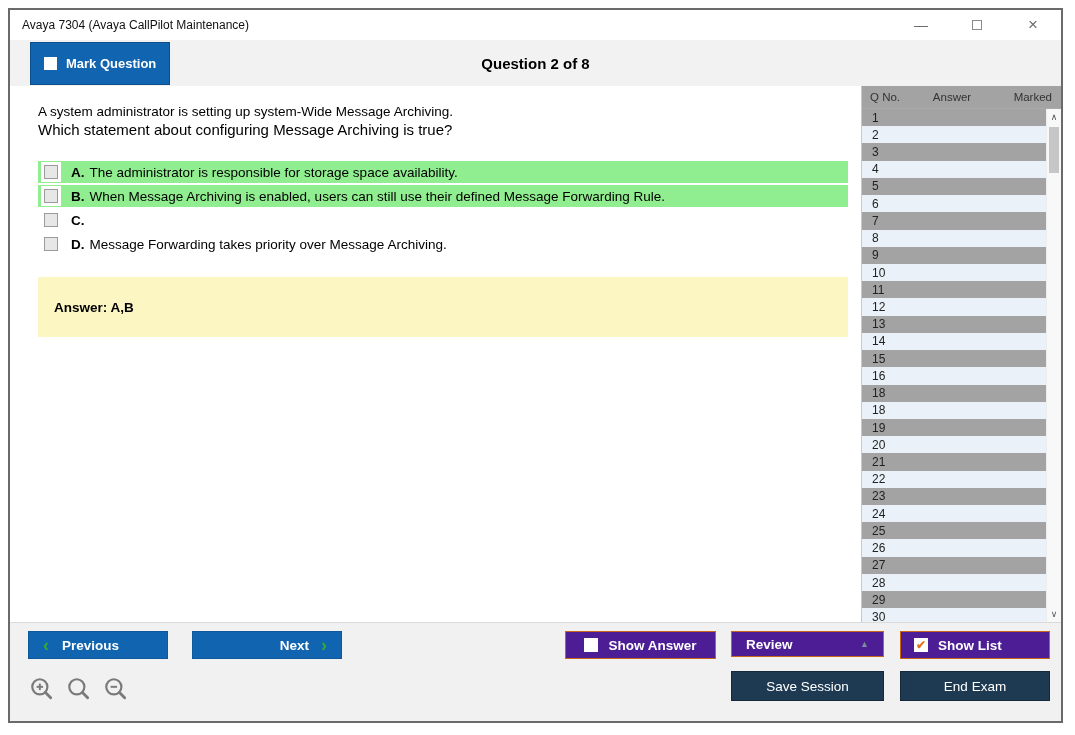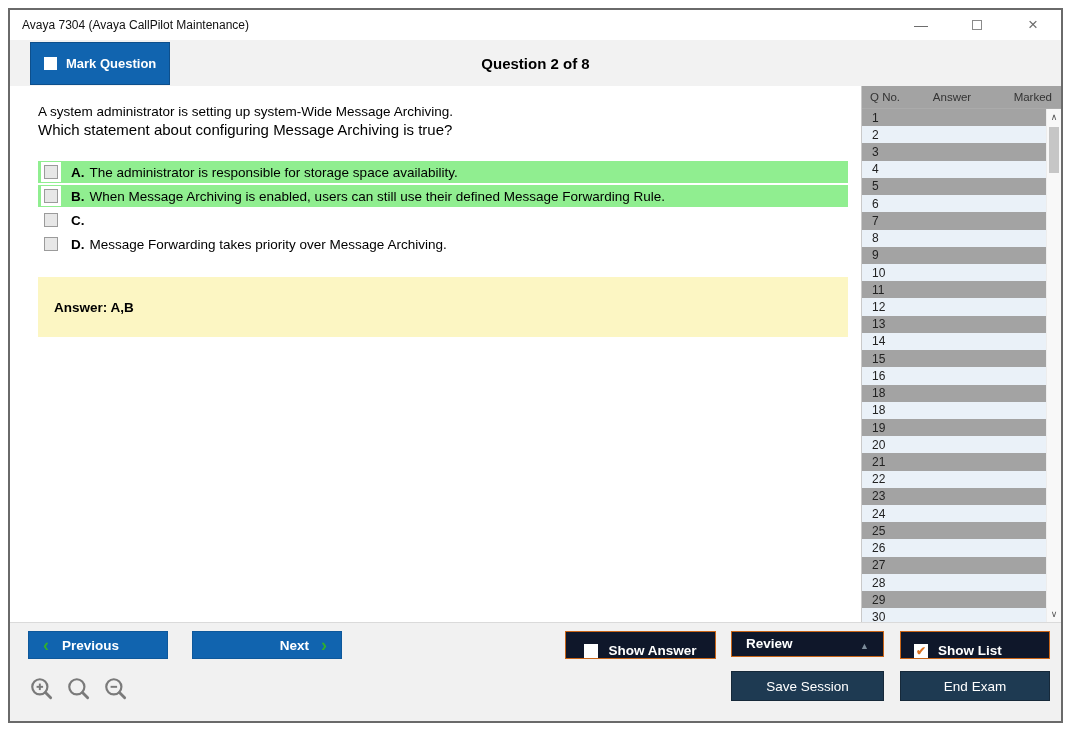--- a/index.html
+++ b/index.html
@@ -50,21 +50,21 @@
   .qrow .c2 { width:60px; text-align:center; }
   .qrow .c3 { flex:1; text-align:center; }
   .scrollbar { position:absolute; right:0; top:0; bottom:0; width:15px; background:#F8F8F8; border-left:1px solid #EDEDED; }
   .sb-up, .sb-down { position:absolute; left:0; width:100%; height:16px; text-align:center; color:#555; font-size:9px; line-height:16px; cursor:pointer; }
   .sb-up { top:0; } .sb-down { bottom:0; }
   .sb-thumb { position:absolute; top:18px; left:2px; right:2px; height:46px; background:#C6C6C6; cursor:pointer; }
   
   .footer { height:99px; flex:none; background:#F1F1F1; border-top:1px solid #DADADA; position:relative; }
   .btn { position:absolute; display:flex; align-items:center; justify-content:center; color:#fff; font-size:13.5px; cursor:pointer; }
   .btn-blue { background:#1164AF; border:1px solid #0E589B; font-weight:bold; }
-  .btn-orange { background:#0f172a; border:1px solid #C96518; font-weight:600;align-items:flex-end; }
+  .btn-orange { background:#4c1d95; border:1px solid #C96518; font-weight:600; }
   .btn-navy { background:#1E3A52; border:1px solid #16293A; }
   .chev { font-size:18px; font-weight:bold; color:#2FAE2F; line-height:1; }
   .prev { left:18px; top:8px; width:140px; height:28px; justify-content:flex-start; padding-left:14px; gap:13px; }
   .next { left:182px; top:8px; width:150px; height:28px; justify-content:flex-end; padding-right:14px; gap:12px; }
   .show-answer { left:555px; top:8px; width:151px; height:28px; gap:10px; }
   .review { left:721px; top:8px; width:153px; height:26px; justify-content:space-between; padding:5px 14px; }
   .tri-up { font-size:9px; color:#7C8C9A; }
   .show-list { left:890px; top:8px; width:150px; height:28px; justify-content:flex-start; padding-left:13px; gap:10px; }
   .cb-small { width:14px; height:14px; background:#fff; border:1px solid #fff; flex:none; display:flex; align-items:center; justify-content:center; }
   .cb-check { color:#DE7321; font-size:12px; line-height:1; font-weight:bold; }

